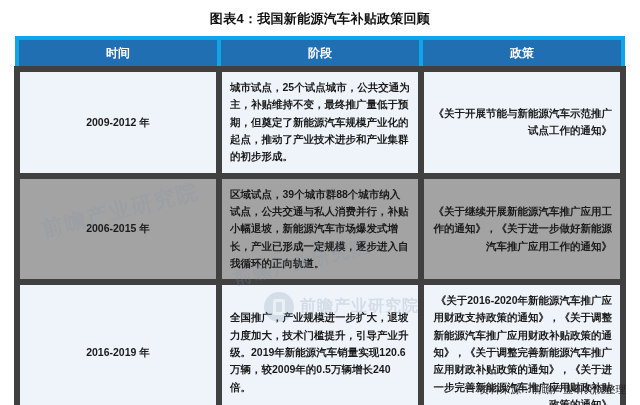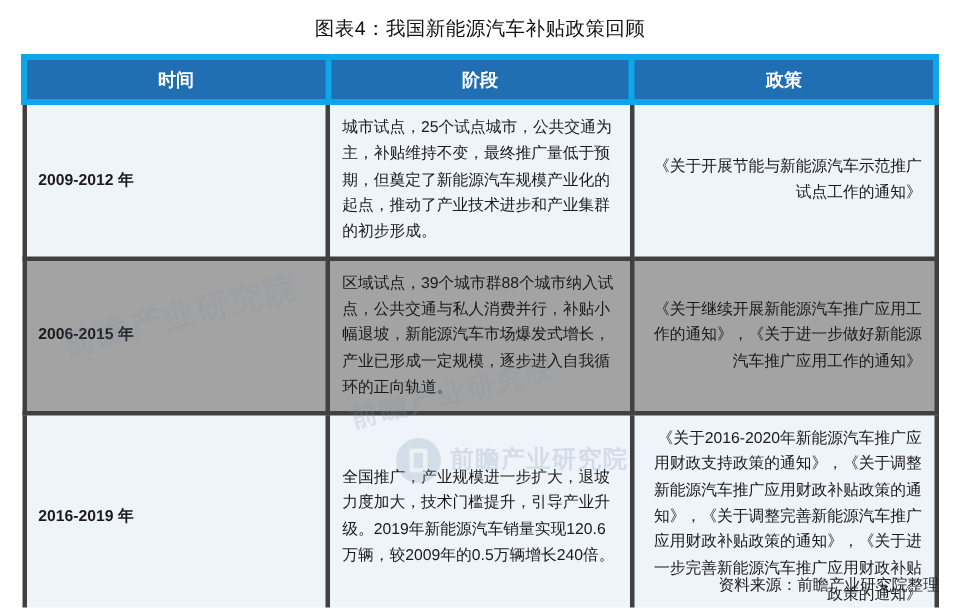--- a/index.html
+++ b/index.html
@@ -18,21 +18,21 @@
   .page {
     width: 640px;
     height: 405px;
     position: relative;
     box-sizing: border-box;
     padding: 0 14px;
   }
   .title {
     text-align: center;
     font-size: 13px;
-    font-weight: normal;
+    font-weight: bold;
     color: #111;
     padding: 10px 0 8px 0;
     letter-spacing: 0.3px;
   }
   table.policy {
     width: 612px;
     border-collapse: collapse;
     table-layout: fixed;
     font-size: 11px;
   }
@@ -40,29 +40,30 @@
     background: #1f6fb2;
     color: #ffffff;
     font-weight: bold;
     font-size: 12px;
     height: 24px;
     border: 4px solid #0ea5e9;
     text-align: center;
     vertical-align: middle;
   }
   table.policy td {
-    border: 3px solid #404040;
+    border: 6px solid #404040;
     padding: 7px 8px;
     vertical-align: middle;
     line-height: 1.65;
     font-size: 10.5px;
     color: #1a1a1a;
+    font-weight: bold;
   }
   td.col-time {
-    text-align: left;
+    text-align: center;
     font-weight: bold;
     width: 76px;
     font-size: 10.5px;
   }
   td.col-stage {
     text-align: left;
     width: 330px;
   }
   td.col-policy {
     text-align: right;

